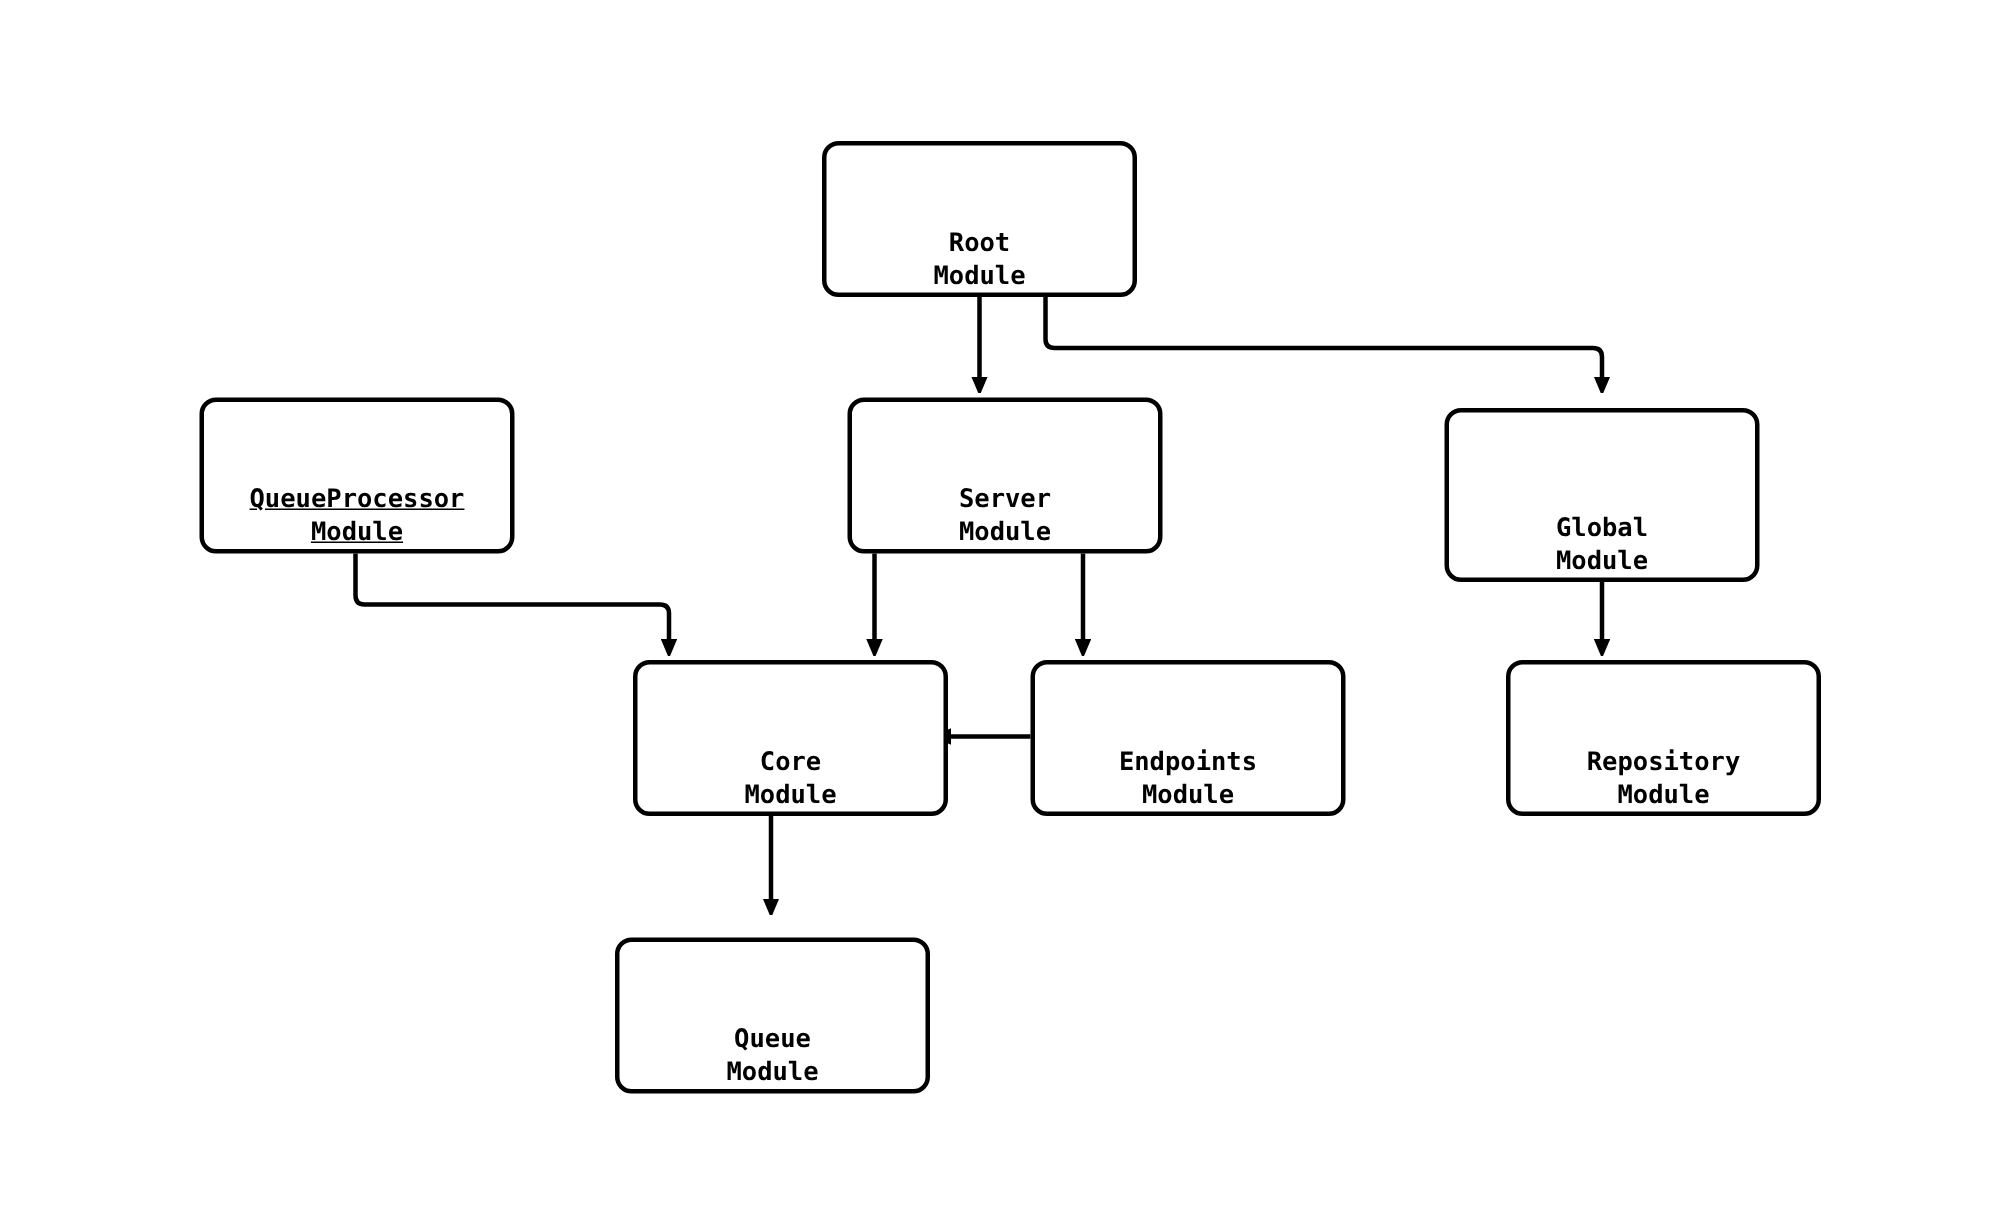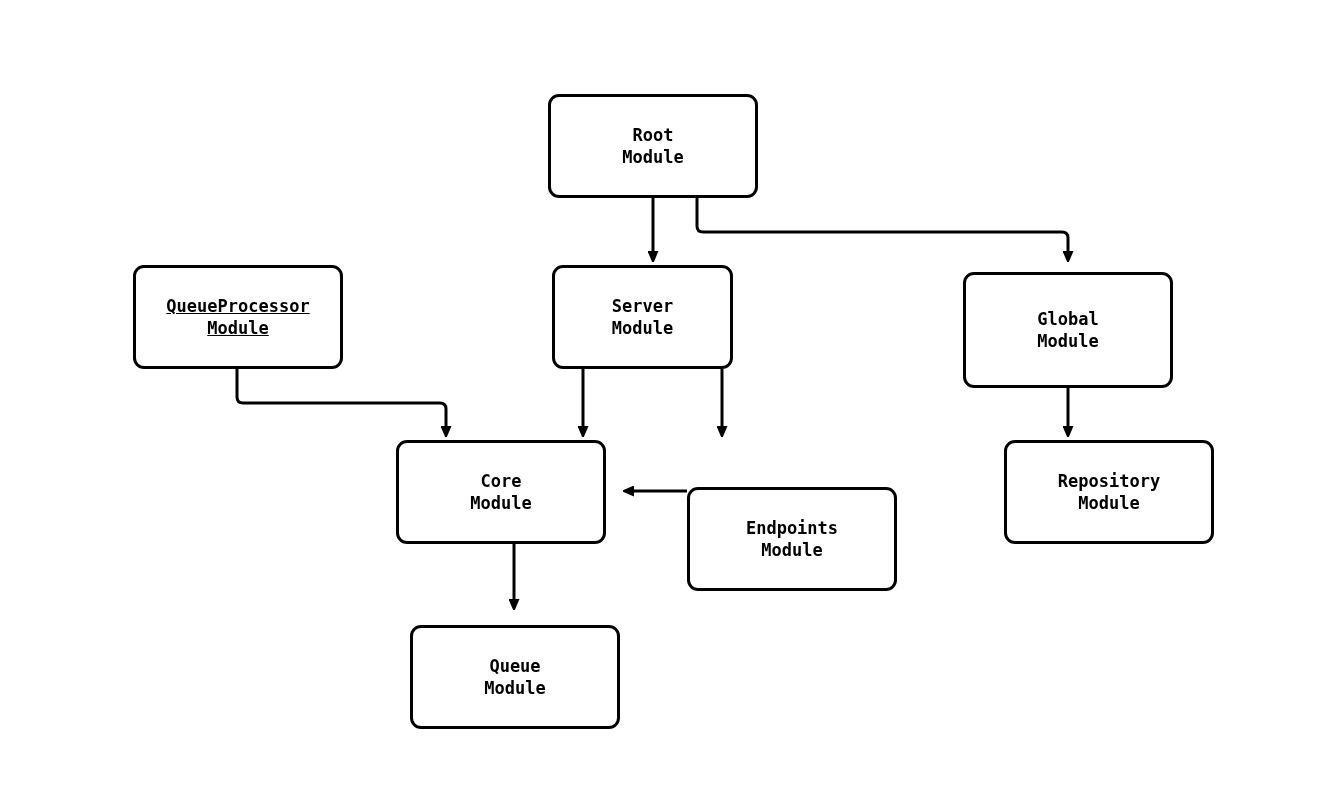--- a/index.html
+++ b/index.html
@@ -29,21 +29,21 @@
   }
   .node {
     position: absolute;
     box-sizing: border-box;
     background: #ffffff;
     border: 3px solid #000000;
     border-radius: 11px;
     display: flex;
     flex-direction: column;
     align-items: center;
-    justify-content: center;
+    justify-content: flex-end;
     z-index: 2;
   }
   .node-line {
     font-family: "DejaVu Sans Mono", "Liberation Mono", monospace;
     font-size: 17px;
     font-weight: bold;
     line-height: 22px;
     color: #000000;
     letter-spacing: 0px;
     white-space: pre;
@@ -76,36 +76,36 @@
   <div class="node" style="left: 548px; top: 94px; width: 210px; height: 104px; border-color: rgb(0, 0, 0);">
     <span class="node-line">Root</span>
     <span class="node-line">Module</span>
   </div>
 
   <div class="node" style="left: 133px; top: 265px; width: 210px; height: 104px; border-color: rgb(0, 0, 0); text-decoration: underline;">
     <span class="node-line">QueueProcessor</span>
     <span class="node-line">Module</span>
   </div>
 
-  <div class="node" style="left: 552px; top: 265px; width: 181px; height: 104px; border-color: rgb(0, 0, 0); border-radius: 11px;">
+  <div class="node" style="left: 565px; top: 265px; width: 210px; height: 104px; border-color: rgb(0, 0, 0); border-radius: 11px;">
     <span class="node-line">Server</span>
     <span class="node-line">Module</span>
   </div>
 
   <div class="node" style="left: 963px; top: 272px; width: 210px; height: 116px; border-color: rgb(0, 0, 0);">
     <span class="node-line">Global</span>
     <span class="node-line">Module</span>
   </div>
 
-  <div class="node" style="left: 396px; top: 440px; width: 210px; height: 104px; border-color: rgb(0, 0, 0);">
+  <div class="node" style="left: 422px; top: 440px; width: 210px; height: 104px; border-color: rgb(0, 0, 0);">
     <span class="node-line">Core</span>
     <span class="node-line">Module</span>
   </div>
 
-  <div class="node" style="left: 687px; top: 440px; width: 210px; height: 104px; border-color: rgb(0, 0, 0); margin-top: 47px;">
+  <div class="node" style="left: 687px; top: 440px; width: 210px; height: 104px; border-color: rgb(0, 0, 0);">
     <span class="node-line">Endpoints</span>
     <span class="node-line">Module</span>
   </div>
 
   <div class="node" style="left: 963px; top: 440px; width: 210px; height: 104px; border-color: rgb(0, 0, 0); margin-left: 41px;">
     <span class="node-line">Repository</span>
     <span class="node-line">Module</span>
   </div>
 
   <div class="node" style="left: 410px; top: 613px; width: 210px; height: 104px; border-color: rgb(0, 0, 0); margin-top: 12px;">

